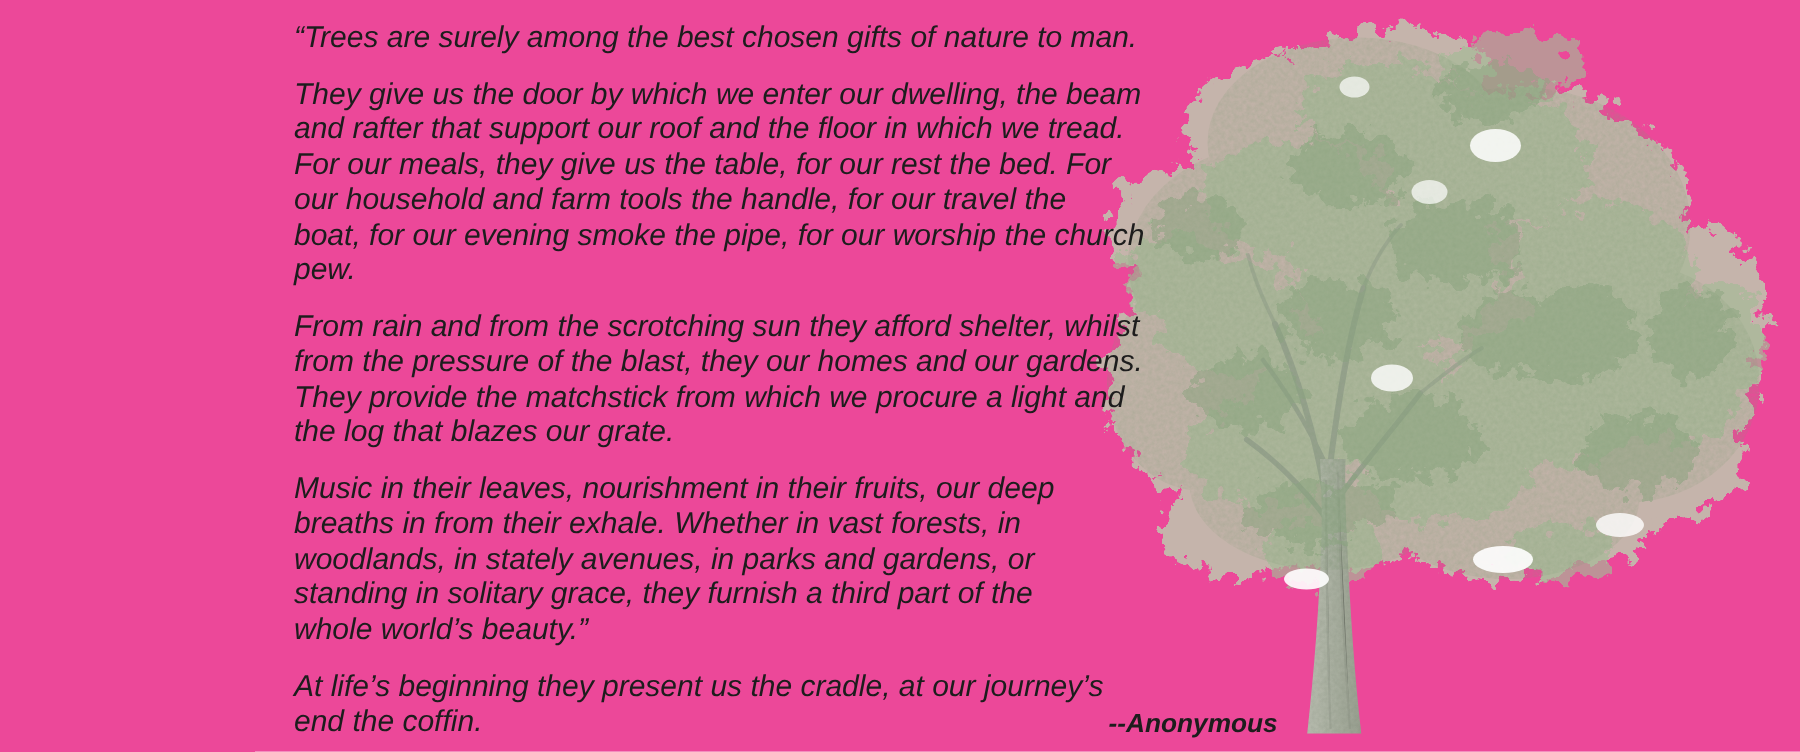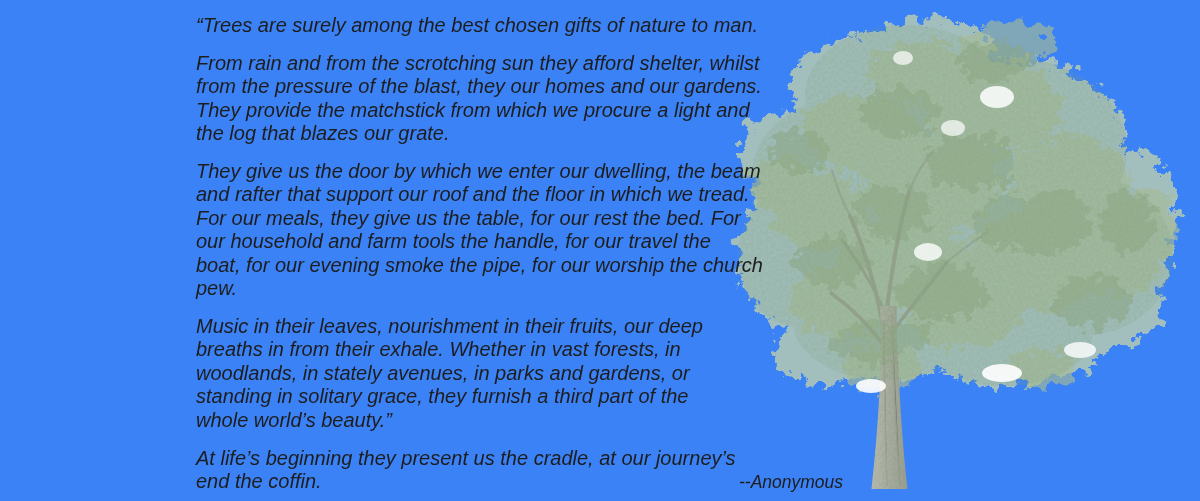--- a/index.html
+++ b/index.html
@@ -1,20 +1,20 @@
 <!DOCTYPE html>
 <html><head>
 <meta charset="utf-8">
 <style>
   html, body { margin: 0; padding: 0; }
   .page {
     position: relative;
     width: 1200px;
     height: 501px;
-    background: #3b82f6;
+    background: #ec4899;
     overflow: hidden;
     font-family: "Liberation Sans", "DejaVu Sans", sans-serif;
   }
   .tree {
     position: absolute;
     left: 728px;
     top: 0;
     width: 472px;
     height: 501px;
     z-index: 0;
@@ -37,20 +37,21 @@
   .attribution {
     position: absolute;
     left: 739px;
     top: 473px;
     z-index: 1;
     font-style: italic;
     font-size: 17.5px;
     line-height: 18px;
     color: #1d1d1d;
     white-space: nowrap;
+    font-weight: bold;
   }
 </style>
 </head>
 <body>
 
 <div class="page">
 
   <svg class="tree" viewBox="728 0 472 501" width="472" height="501" xmlns="http://www.w3.org/2000/svg">
     <defs>
       <filter id="leafy" x="-25%" y="-25%" width="150%" height="150%">
@@ -163,30 +164,30 @@
       <ellipse cx="1002" cy="373" rx="20" ry="9" opacity="0.9"></ellipse>
       <ellipse cx="871" cy="386" rx="15" ry="7" opacity="0.9"></ellipse>
       <ellipse cx="953" cy="128" rx="12" ry="8" opacity="0.7"></ellipse>
       <ellipse cx="903" cy="58" rx="10" ry="7" opacity="0.7"></ellipse>
       <ellipse cx="1080" cy="350" rx="16" ry="8" opacity="0.8"></ellipse>
     </g>
   </svg>
 
   <div class="quote">
     <p>“Trees are surely among the best chosen gifts of nature to man.</p>
-    <p>From rain and from the scrotching sun they afford shelter, whilst
-from the pressure of the blast, they our homes and our gardens.
-They provide the matchstick from which we procure a light and
-the log that blazes our grate.</p>
     <p>They give us the door by which we enter our dwelling, the beam
 and rafter that support our roof and the floor in which we tread.
 For our meals, they give us the table, for our rest the bed. For
 our household and farm tools the handle, for our travel the
 boat, for our evening smoke the pipe, for our worship the church
 pew.</p>
+    <p>From rain and from the scrotching sun they afford shelter, whilst
+from the pressure of the blast, they our homes and our gardens.
+They provide the matchstick from which we procure a light and
+the log that blazes our grate.</p>
     <p>Music in their leaves, nourishment in their fruits, our deep
 breaths in from their exhale. Whether in vast forests, in
 woodlands, in stately avenues, in parks and gardens, or
 standing in solitary grace, they furnish a third part of the
 whole world’s beauty.”</p>
     <p>At life’s beginning they present us the cradle, at our journey’s
 end the coffin.</p>
   </div>
 
   <div class="attribution">--Anonymous</div>

